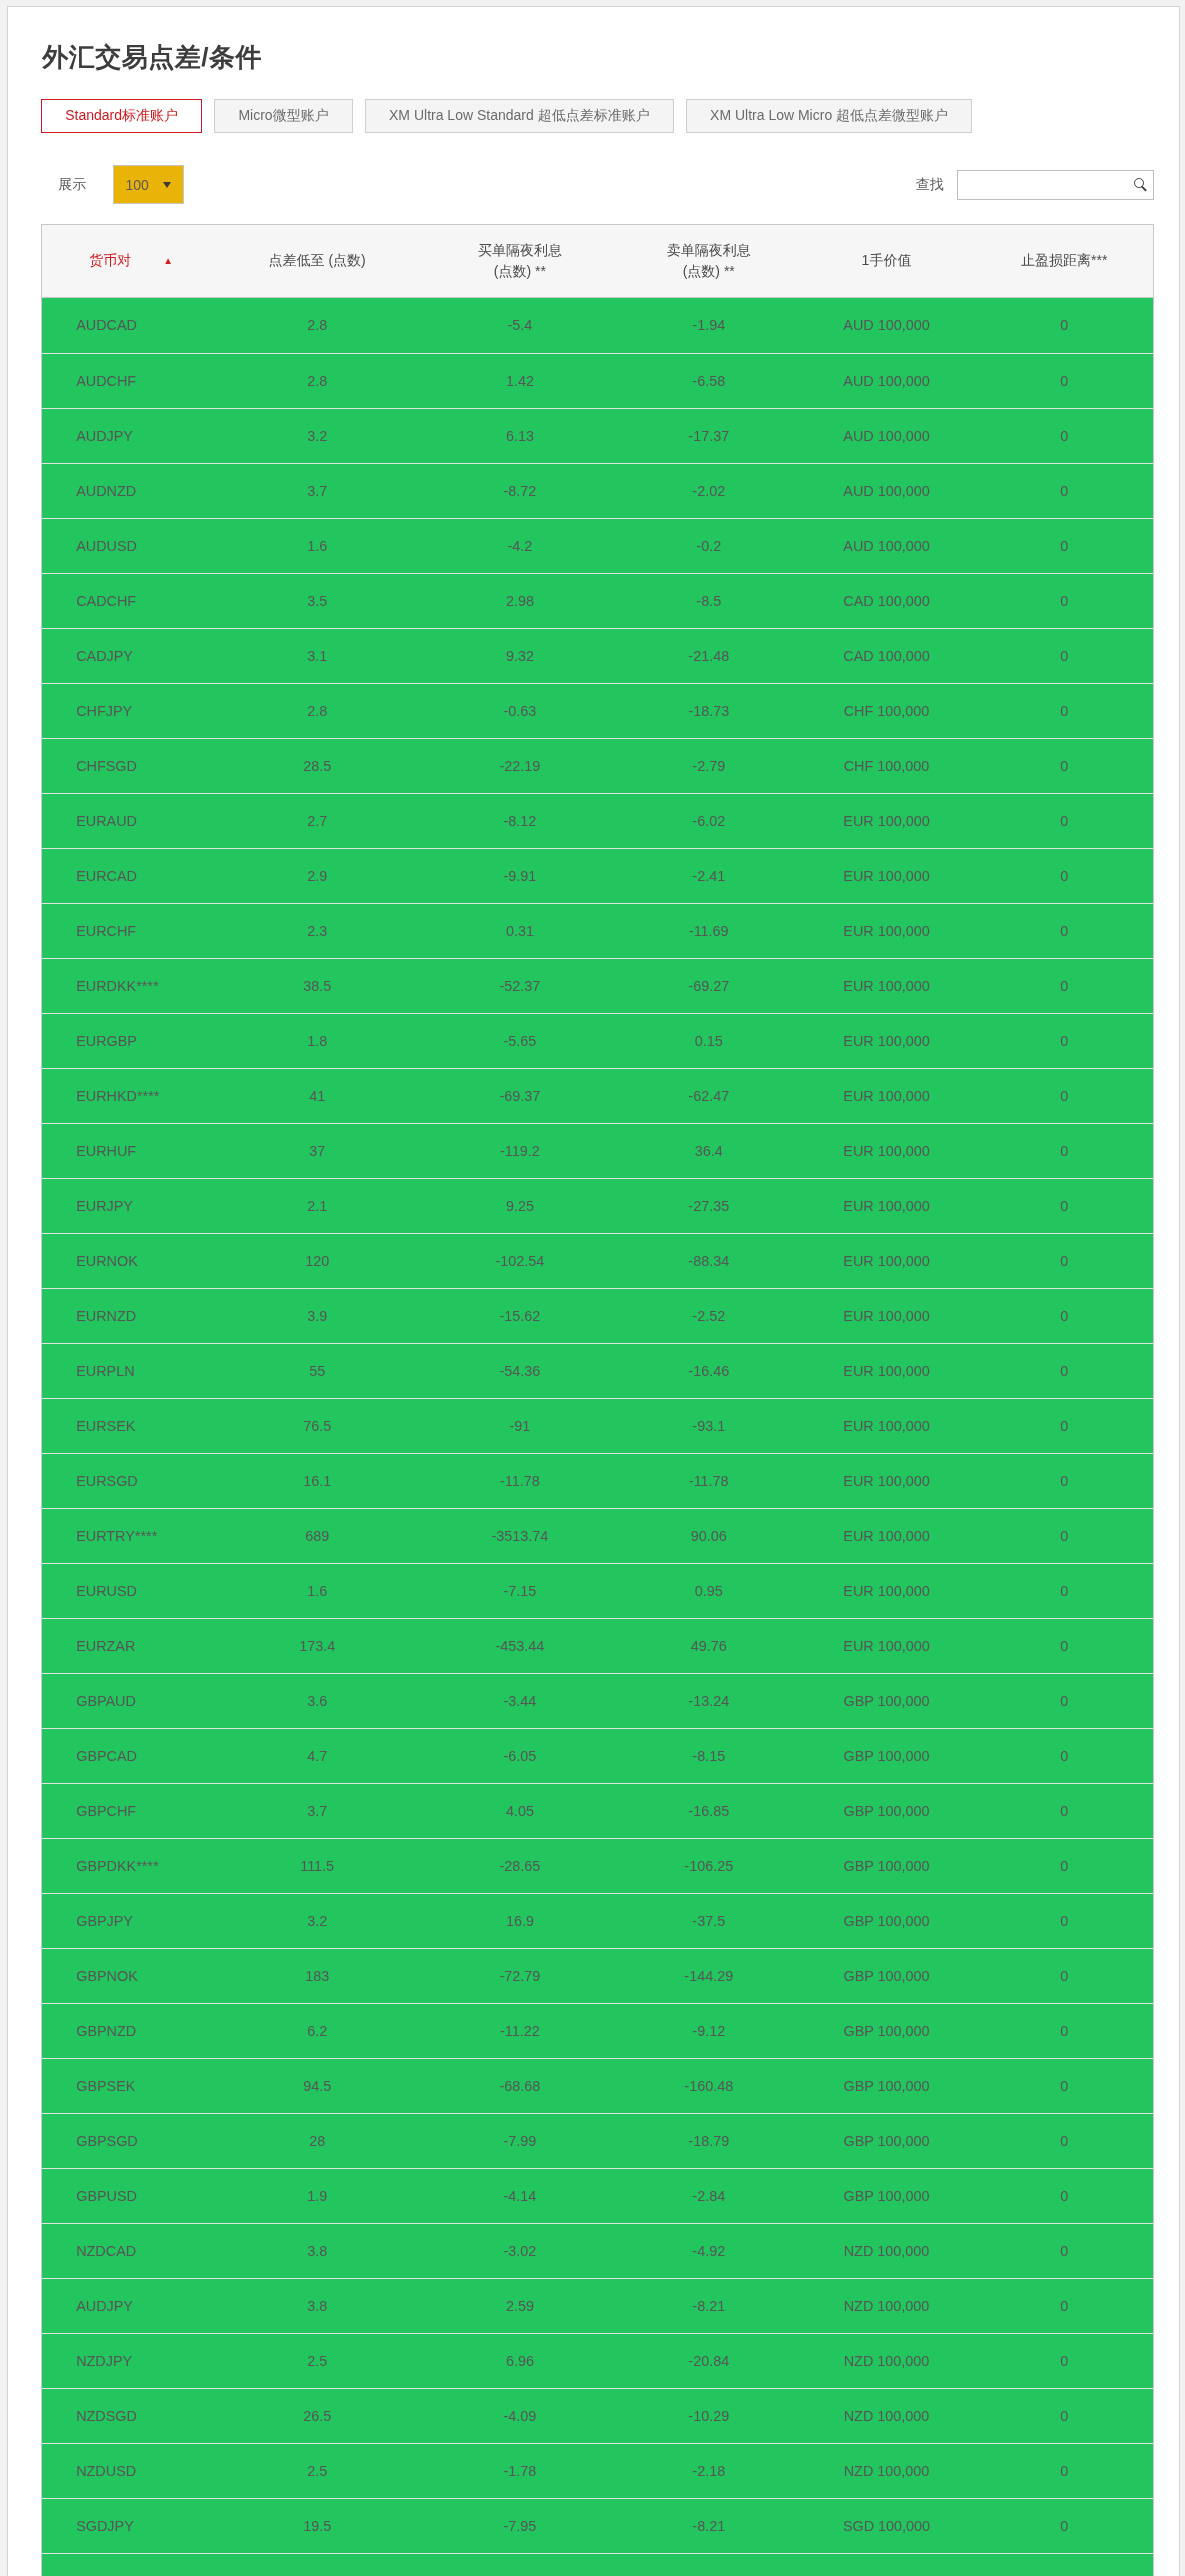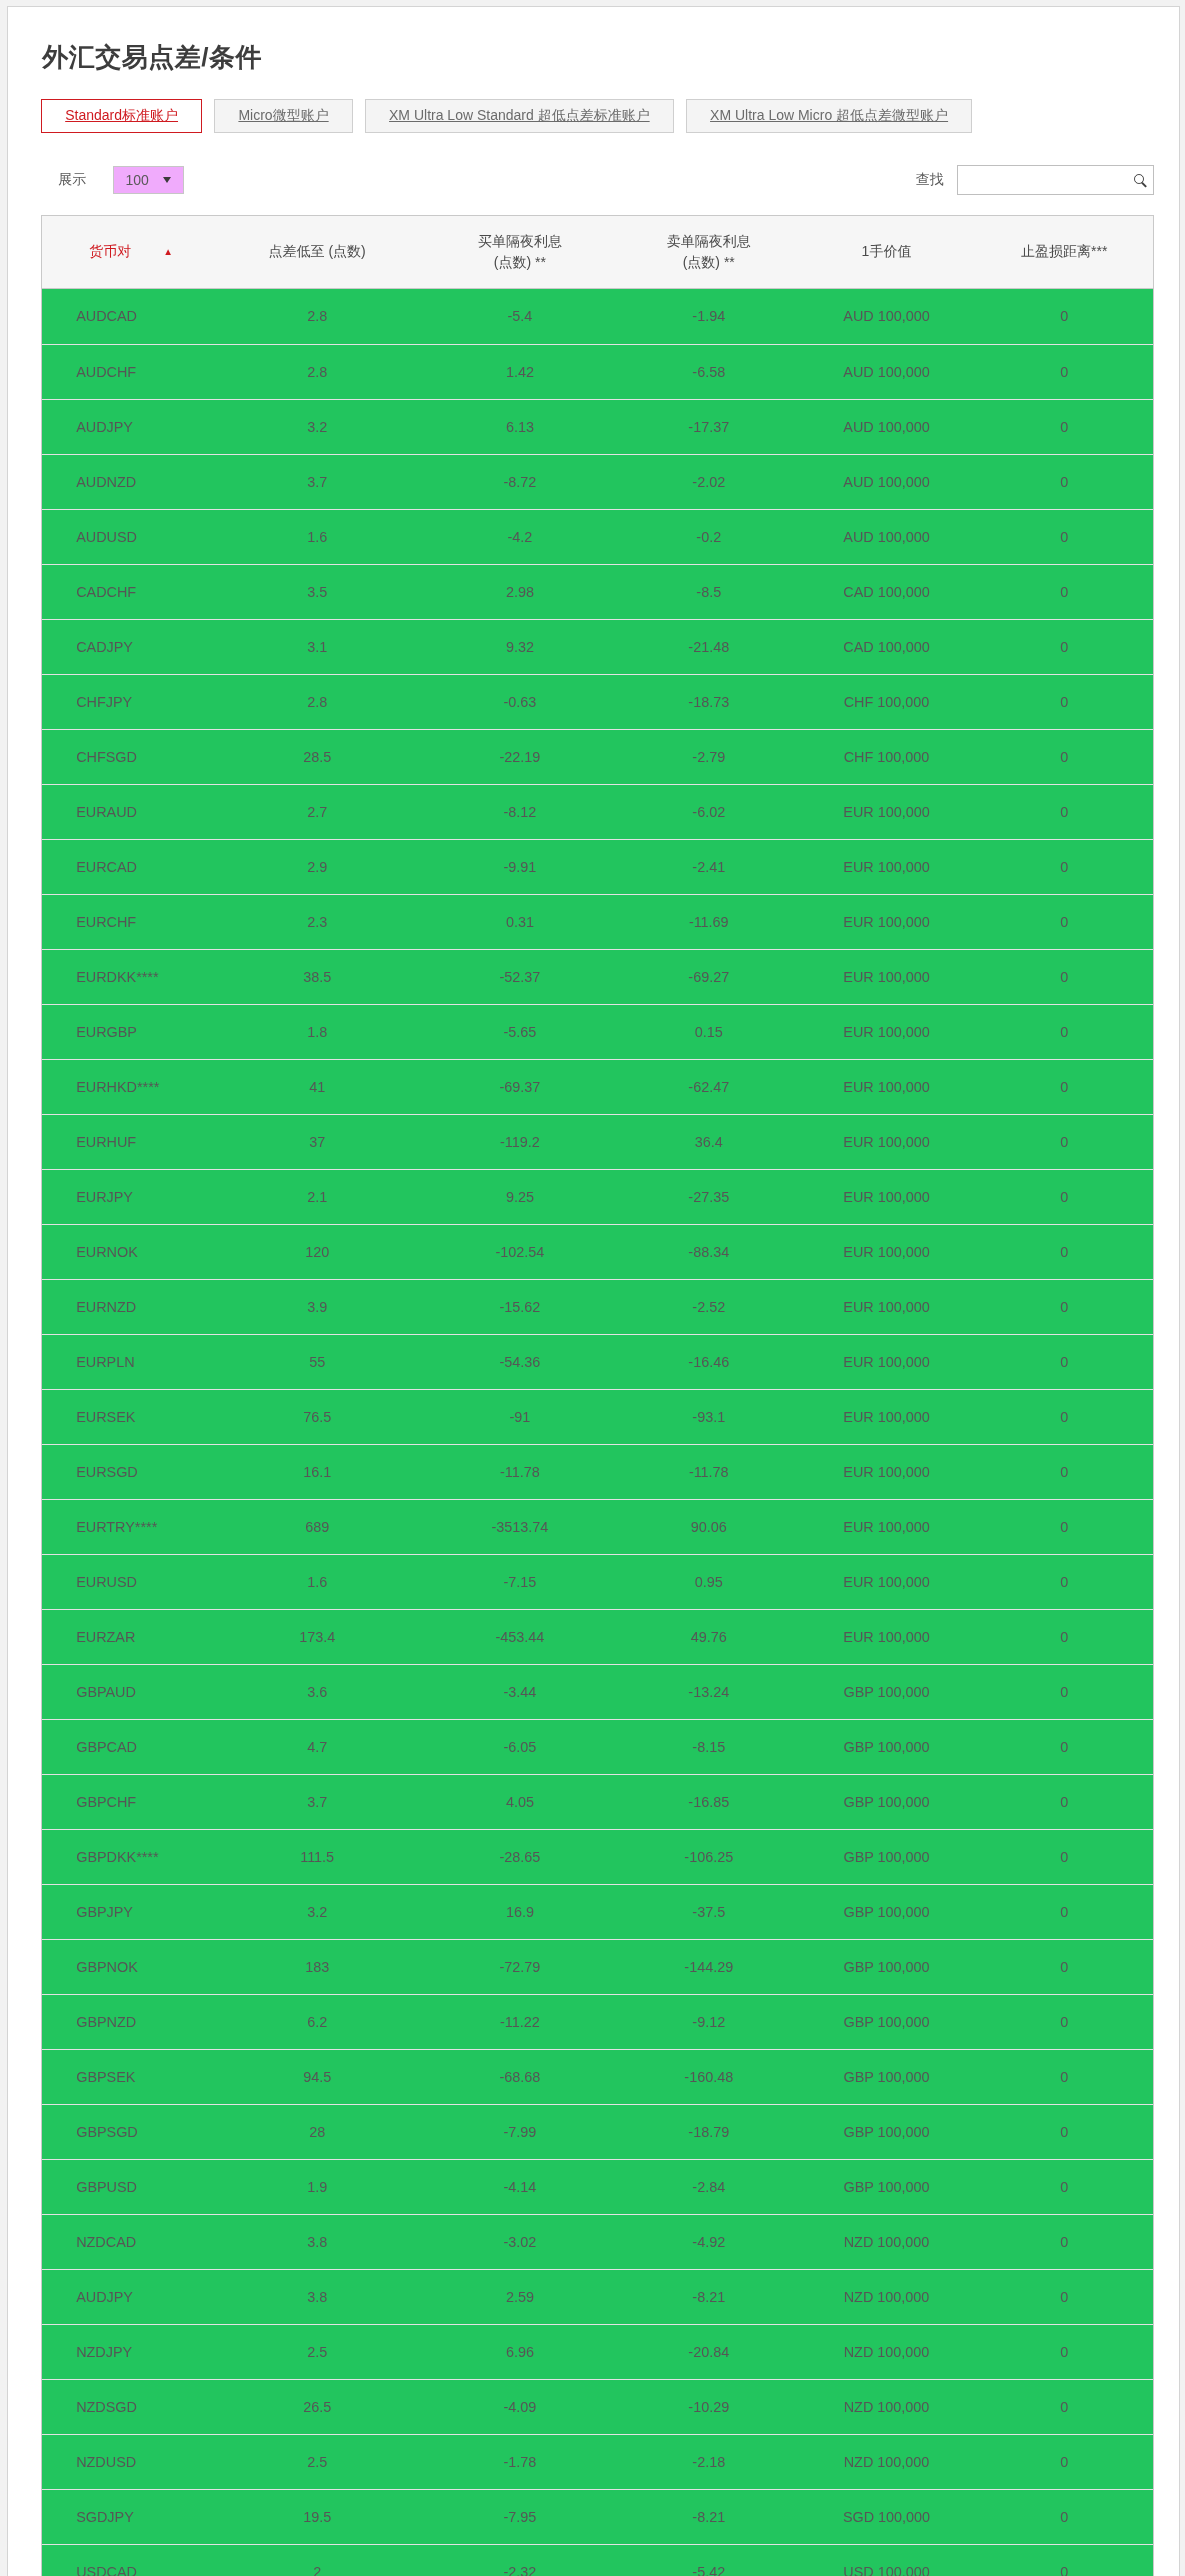--- a/index.html
+++ b/index.html
@@ -45,39 +45,38 @@
   .tab{
     height:34px;
     padding:0 23px;
     display:flex; align-items:center; justify-content:center;
     background:#f4f4f4;
     border:0.5px solid var(--border);
     color:#6b6b6b;
     font-size:14px;
     cursor:pointer;
     white-space:nowrap;
-    text-decoration:underline;
   }
   .tab.active{
     background:#fff;
     border:1px solid var(--red);
     color:var(--red);
   }
   
   .controls{
     display:flex; justify-content:space-between; align-items:center;
     margin-bottom:19.6px;
     font-size:14px;
   }
   .show-wrap{display:flex; align-items:center; gap:27px; padding-left:1px;margin-left:16px;}
   .select-box{
     display:flex; align-items:center; gap:14.4px;
     border:0.5px solid #c6c6c6;
-    background:#f0abfc;
-    height:28px;
+    background:#eab308;
+    height:39px;
     padding:0 11.3px;
     cursor:pointer;
   }
   .caret-down{
     width:0; height:0;
     border-left:4.6px solid transparent;
     border-right:4.6px solid transparent;
     border-top:6.2px solid #3a3a3a;
   }
   .search-wrap{display:flex; align-items:center; gap:13.4px;}

